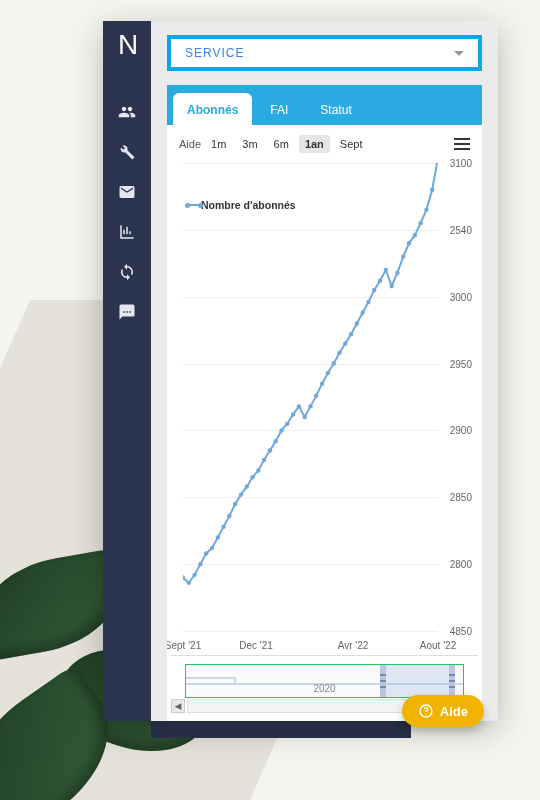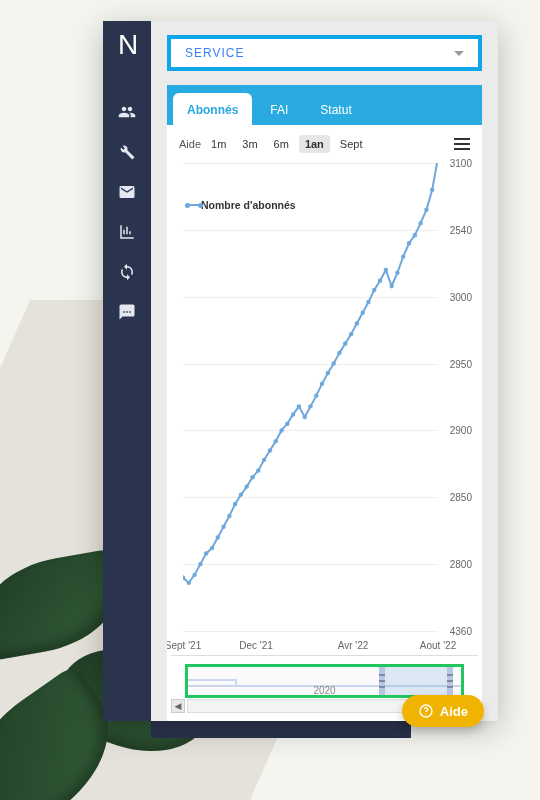--- a/index.html
+++ b/index.html
@@ -152,21 +152,21 @@
   .legend .swatch::before,.legend .swatch::after{content:'';position:absolute;width:5px;height:5px;background:#6fa8dc;border-radius:50%;top:-1.5px;}
   .legend .swatch::before{left:-2px;} .legend .swatch::after{right:-2px;}
 
   svg.lineplot{position:absolute;left:12px;top:0;right:40px;bottom:24px;width:calc(100% - 52px);height:calc(100% - 24px);}
   .xlab{position:absolute;bottom:4px;font-size:10px;color:#666;transform:translateX(-50%);margin-top:12px;}
 
   .navigator{
     height:60px;margin:0 4px 6px;position:relative;border-top:1px solid #ddd;
   }
   .navigator .track{
-    position:absolute;left:14px;right:14px;top:8px;height:34px;background:#fafafa;border:3px solid #22c55e;
+    position:absolute;left:14px;right:14px;top:8px;height:34px;background:#fafafa;border:1px solid #22c55e;
   }
   .nav-line{position:absolute;left:0;right:0;top:18px;height:2px;background:#c9d6ee;}
   .nav-line .step{position:absolute;left:0;width:18%;height:8px;top:-6px;border-right:2px solid #c9d6ee;border-top:2px solid #c9d6ee;}
   .nav-sel{position:absolute;top:0;bottom:0;background:rgba(120,160,220,.22);border-left:6px solid #b7c6e3;border-right:6px solid #b7c6e3;}
   .nav-sel .grip{position:absolute;top:50%;transform:translateY(-50%);width:6px;height:14px;display:flex;flex-direction:column;justify-content:space-between;}
   .nav-sel .grip span{height:2px;background:#7a89a8;}
   .nav-sel .grip.l{left:-6px;} .nav-sel .grip.r{right:-6px;}
   .nav-year{position:absolute;left:50%;top:18px;font-size:10px;color:#888;transform:translateX(-50%);}
   .nav-arrow{position:absolute;bottom:2px;width:14px;height:14px;background:#e9e9e9;border:1px solid #ccc;display:flex;align-items:center;justify-content:center;font-size:9px;color:#666;cursor:pointer;}
   .nav-arrow.l{left:0;} .nav-arrow.r{right:0;}
@@ -262,21 +262,21 @@
             <div class="bar"></div>
         </div>
       </div>
 
       <div class="plot" id="plot">
         <div class="legend">
           <span class="swatch"></span>
           <span>Nombre d'abonnés</span>
         </div>
       <div class="grid" style="top: 468px;"></div>
-          <div class="ylab" style="top: 468px;">4360</div>
+          <div class="ylab" style="top: 468px;">4850</div>
           <div class="grid" style="top: 401.143px;"></div>
           <div class="ylab" style="top: 401.143px;">2800</div>
           <div class="grid" style="top: 334.286px;"></div>
           <div class="ylab" style="top: 334.286px;">2850</div>
           <div class="grid" style="top: 267.429px;"></div>
           <div class="ylab" style="top: 267.429px;">2900</div>
           <div class="grid" style="top: 200.571px;"></div>
           <div class="ylab" style="top: 200.571px;">2950</div>
           <div class="grid" style="top: 133.714px;"></div>
           <div class="ylab" style="top: 133.714px;">3000</div>

